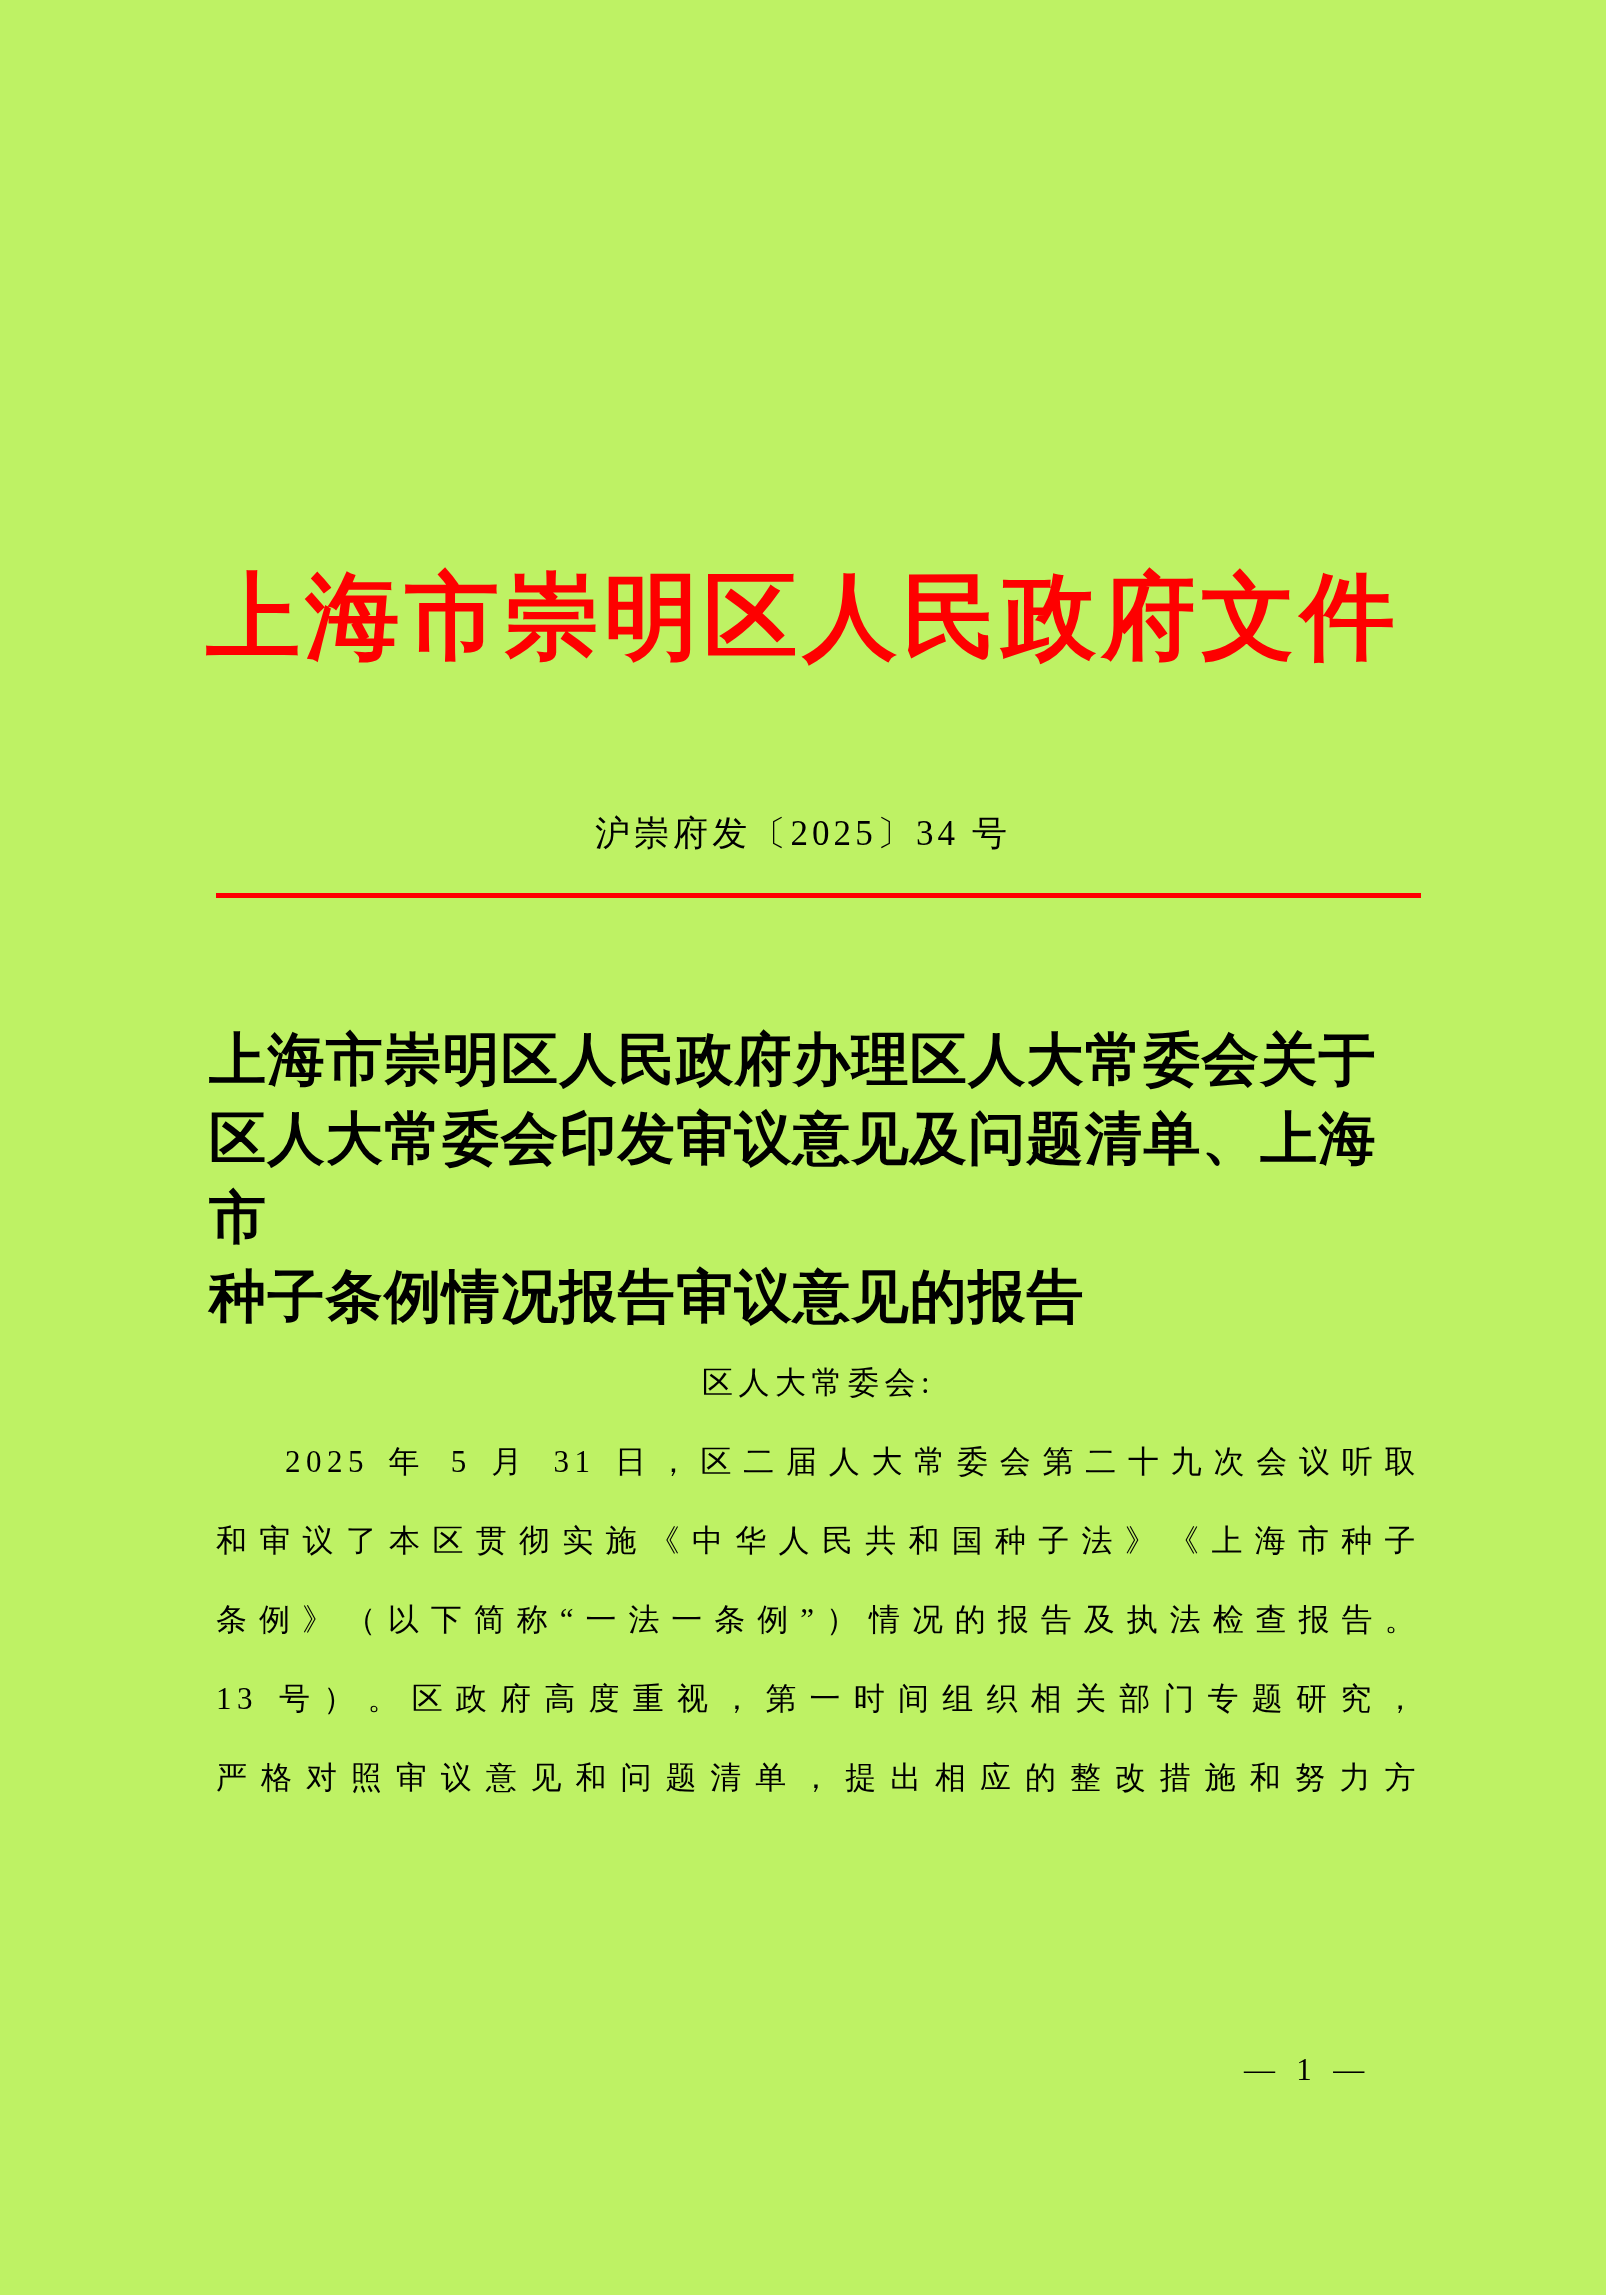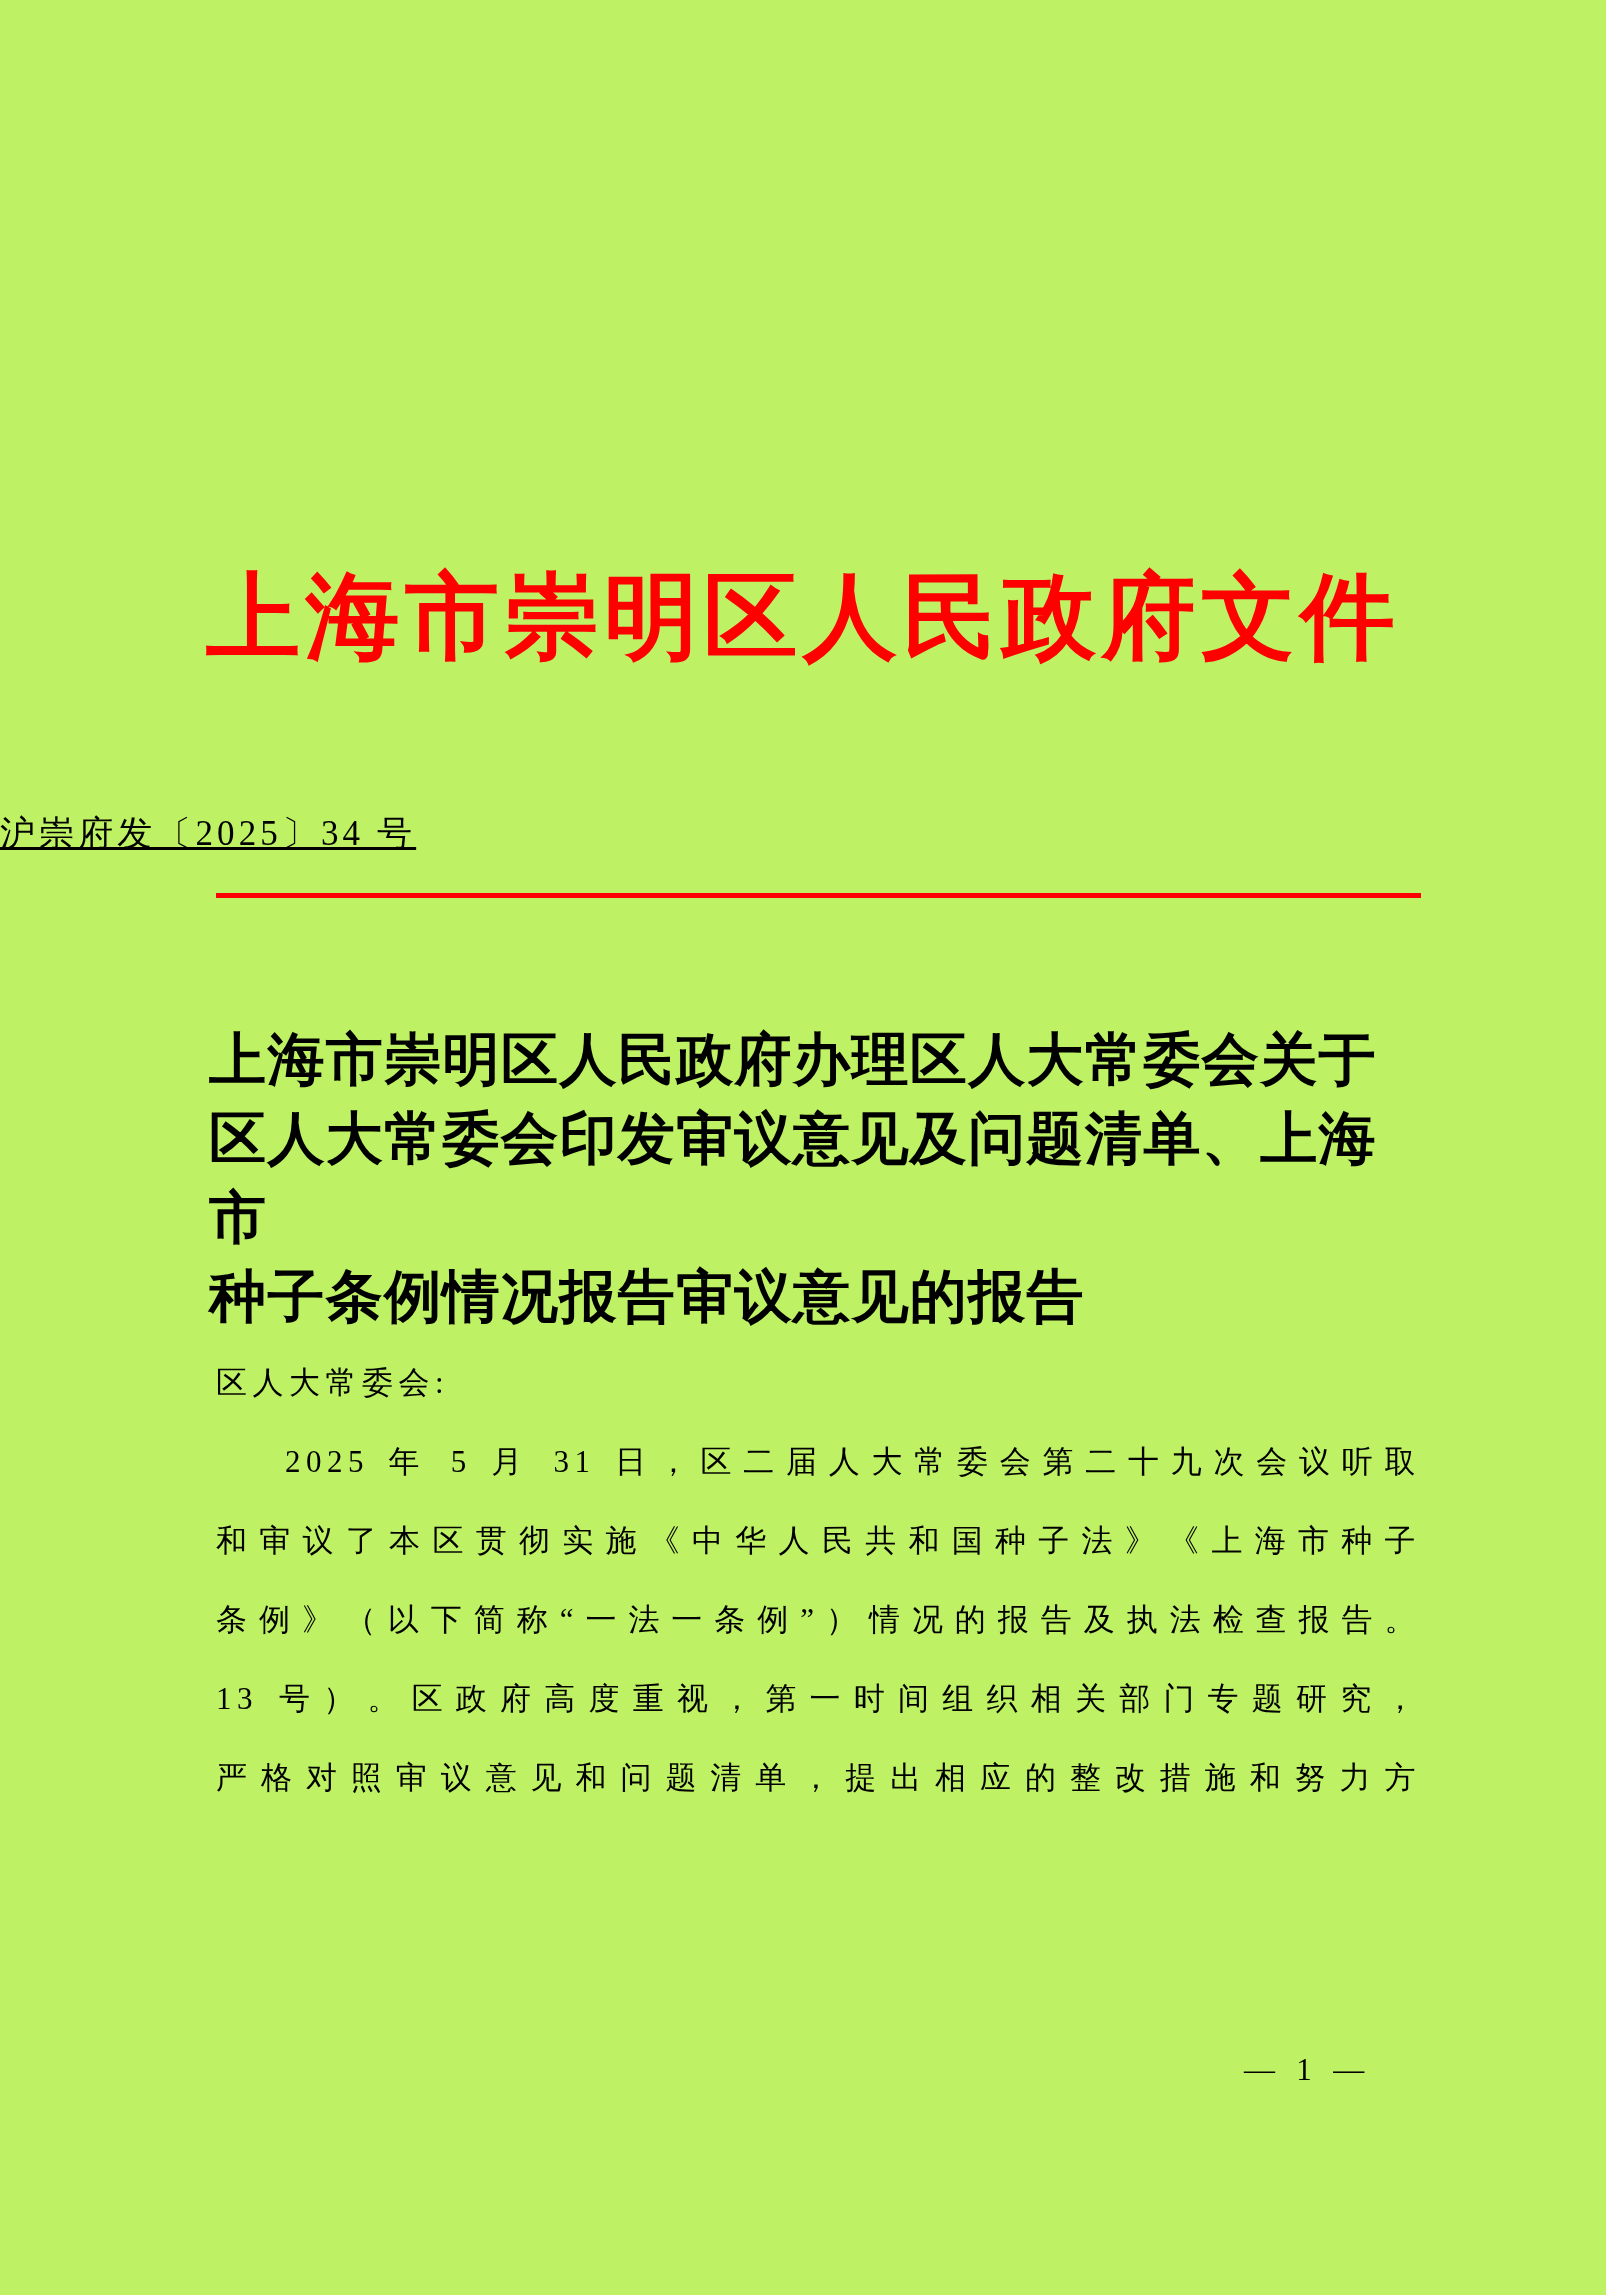--- a/index.html
+++ b/index.html
@@ -29,26 +29,25 @@
     font-weight: bold;
     letter-spacing: 5.5px;
     white-space: nowrap;
   }
   
   .doc-number {
     position: absolute;
     left: 0;
     top: 812px;
     width: 100%;
-    text-align: left;
+    text-align: center;
     font-size: 35px;
     line-height: 44px;
     letter-spacing: 4.1px;
     font-weight: normal;
-    text-decoration: underline;
   }
   
   .red-divider {
     position: absolute;
     left: 216px;
     top: 893px;
     width: 1205px;
     height: 4.8px;
     background: #fe0000;
   }
@@ -67,21 +66,21 @@
   
   .body-text {
     position: absolute;
     left: 216px;
     top: 1343px;
     width: 1205px;
     font-size: 31px;
     line-height: 79px;
     letter-spacing: 5.5px;
   }
-  .body-line { width: 100%; }
+  .body-line { width: 100%; text-align: center; }
   .body-line.just {
     text-align: justify;
     text-align-last: justify;
   }
   .body-line.indent {
     text-indent: 69px;
   }
   
   .page-number {
     position: absolute;

